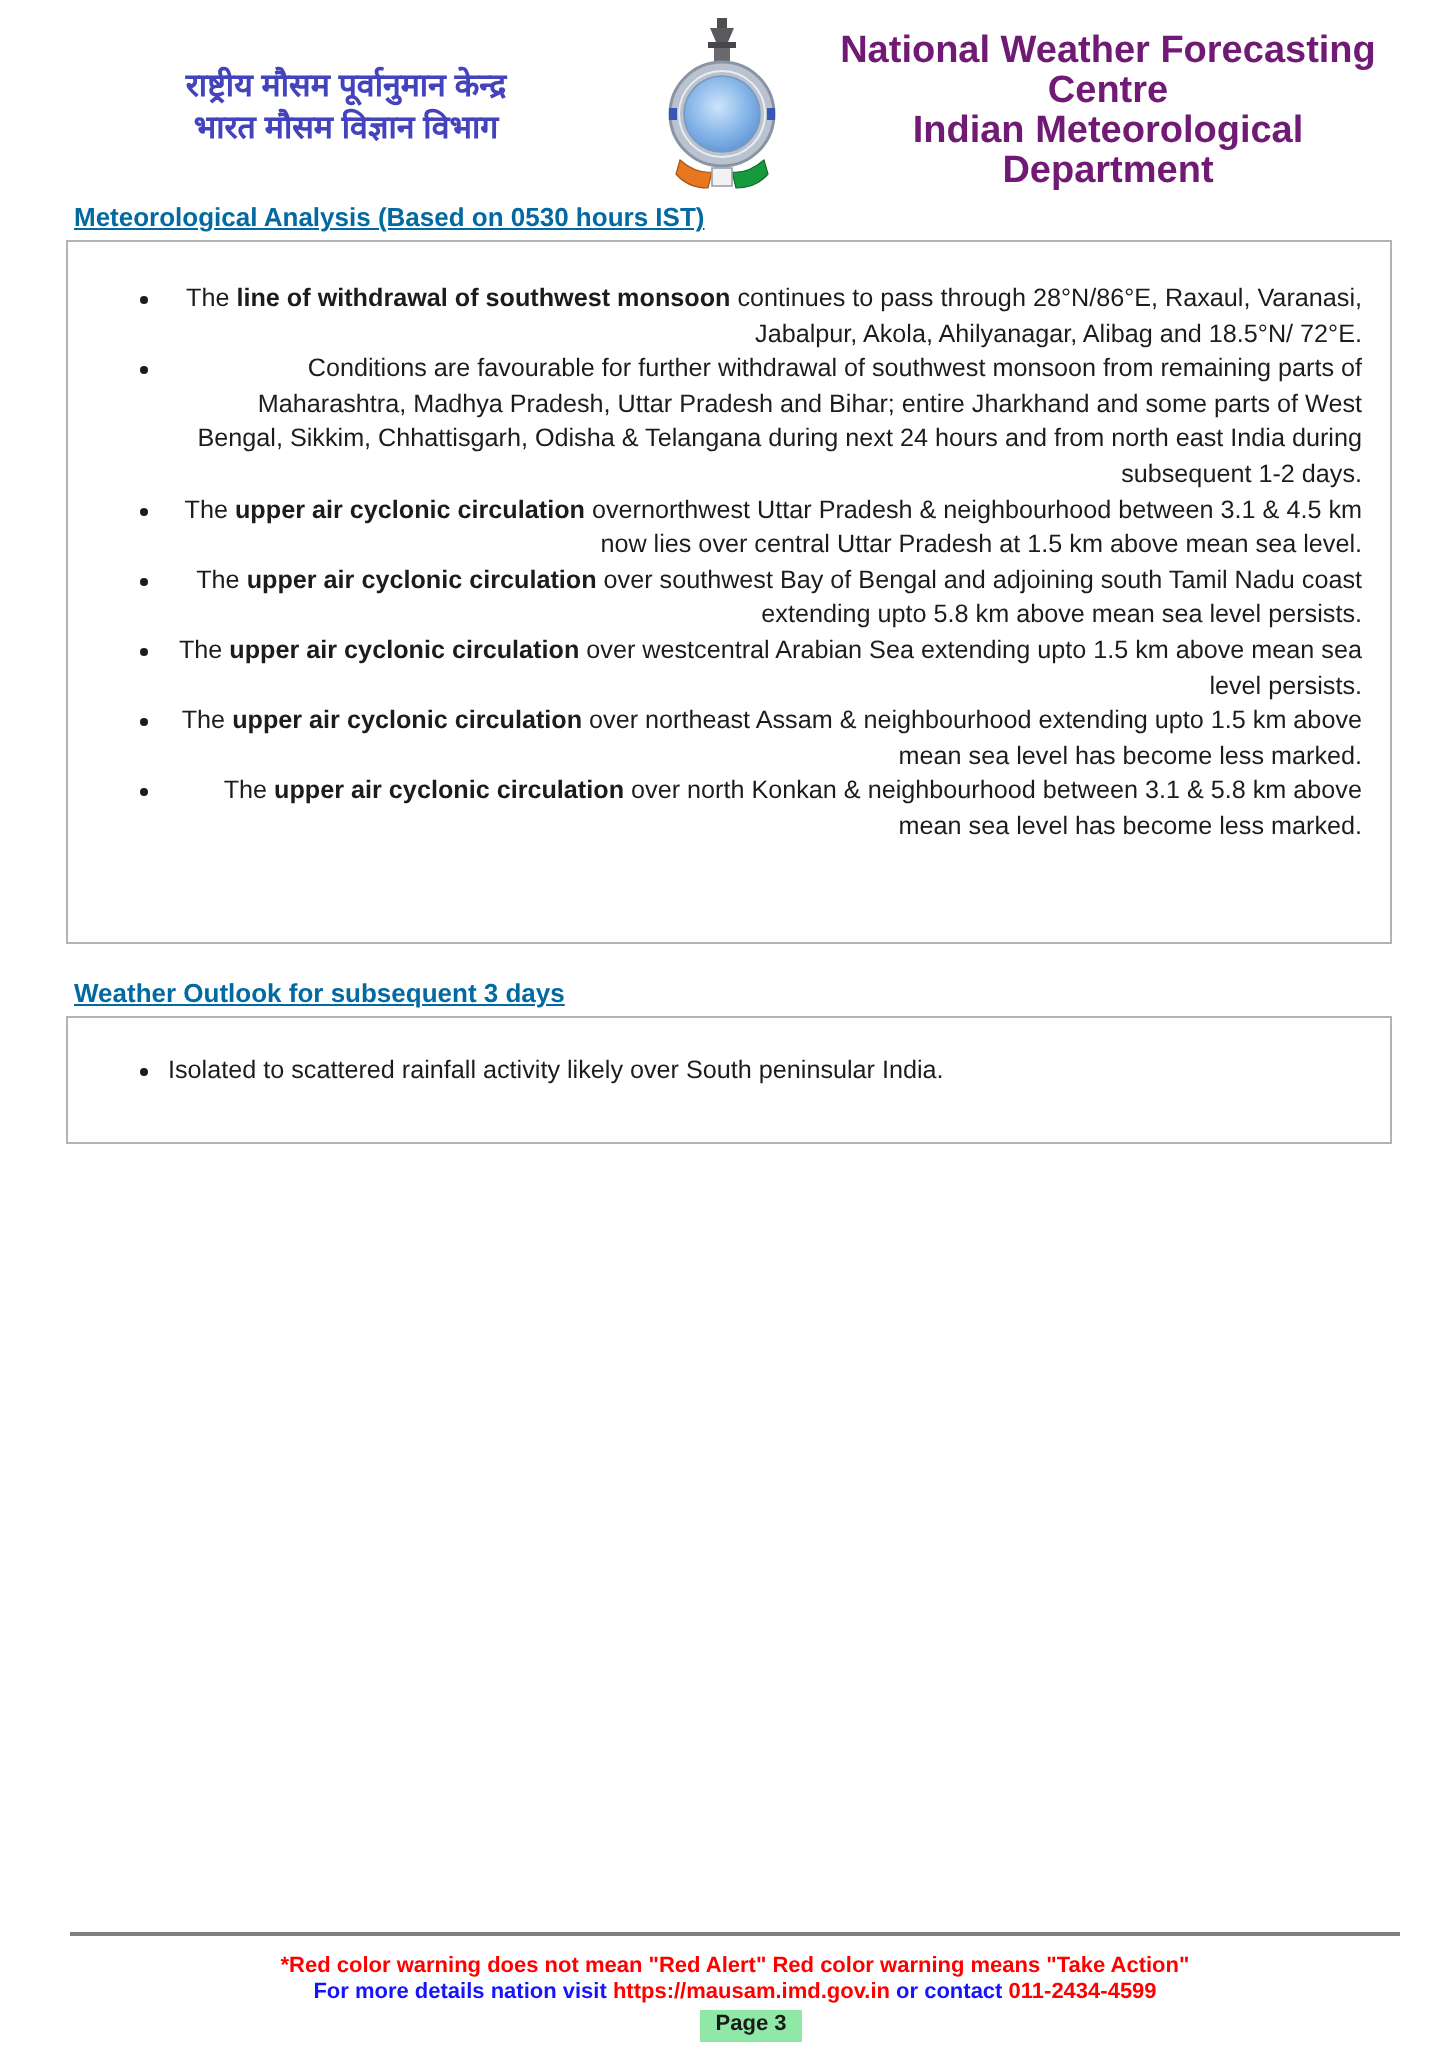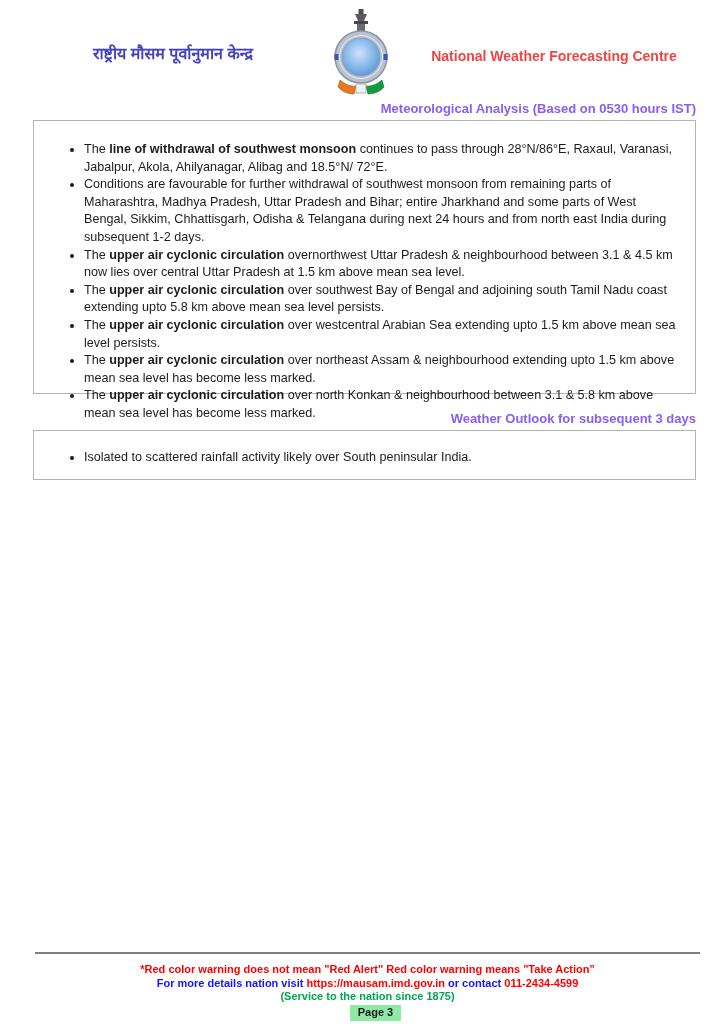--- a/index.html
+++ b/index.html
@@ -32,45 +32,45 @@
   }
   .hdr-logo {
     width: 86px;
     display: flex;
     justify-content: center;
     padding-top: 0;
   }
   .hdr-right {
     flex: 1;
     text-align: center;
-    color: #ef4444;
+    color: #701a75;
     font-weight: bold;
-    font-size: 14px;
+    font-size: 19px;
     line-height: 20px;
     padding-top: 8px;
   }
 
   
   main { margin: 0 28px 0 33px; }
   .sec-heading {
-    color: #8b5cf6;
+    color: #0369a1;
     font-size: 13px;
     font-weight: bold;
+    text-decoration: underline;
     margin: 9px 0 4px 4px;
     font-family: "Liberation Sans", sans-serif;
-    text-align: right;
   }
   .sec2 .sec-heading { margin-top: 17px; }
   .sec-box {
     border: 1px solid #b3b3b3;
     background: #ffffff;
     padding: 20px 14px 12px 22px;
   }
-  .sec1 .sec-box { height: 274px; }
-  .sec2 .sec-box { height: 50px; padding-top: 18px; }
+  .sec1 .sec-box { height: 352px; text-align: right; }
+  .sec2 .sec-box { height: 64px; padding-top: 18px; }
   .sec-box ul {
     margin: 0;
     padding-left: 28px;
     color: #1c1c1c;
     font-size: 12.6px;
     line-height: 17.6px;
   }
   .sec-box li { margin: 0; padding: 0; }
   .b { font-weight: bold; }
 
@@ -106,20 +106,21 @@
   }
 </style>
 </head>
 <body>
 
 <div class="page">
 
   <header class="hdr">
     <div class="hdr-left">
       <div>राष्ट्रीय मौसम पूर्वानुमान केन्द्र</div>
+      <div>भारत मौसम विज्ञान विभाग</div>
     </div>
 
     <div class="hdr-logo">
       <svg width="62" height="88" viewBox="0 0 62 88" aria-hidden="true">
         <defs>
           <radialGradient id="disc" cx="45%" cy="40%" r="65%">
             <stop offset="0%" stop-color="#cfe4fa"></stop>
             <stop offset="55%" stop-color="#8ab9ea"></stop>
             <stop offset="100%" stop-color="#5e93d6"></stop>
           </radialGradient>
@@ -139,20 +140,21 @@
         <circle cx="31" cy="49" r="19" fill="url(#disc)" stroke="#7e98b8" stroke-width="0.8"></circle>
 
         <path d="M10 72 Q18 79 26 78 L24 86 Q14 86 8 79 Z" fill="#e87722" stroke="#a85518" stroke-width="0.6"></path>
         <path d="M52 72 Q44 79 36 78 L38 86 Q48 86 54 79 Z" fill="#169b3c" stroke="#0e6b2a" stroke-width="0.6"></path>
         <rect x="26" y="76" width="10" height="9" fill="#f2f2f2" stroke="#9aa2ad" stroke-width="0.8"></rect>
       </svg>
     </div>
 
     <div class="hdr-right">
       <div>National Weather Forecasting Centre</div>
+      <div>Indian Meteorological Department</div>
     </div>
   </header>
 
   <main>
     <section class="sec1">
       <h2 class="sec-heading">Meteorological Analysis (Based on 0530 hours IST)</h2>
       <div class="sec-box">
         <ul>
             <li><span>The </span><span class="b">line of withdrawal of southwest monsoon</span><span> continues to pass through 28°N/86°E, Raxaul, Varanasi, Jabalpur, Akola, Ahilyanagar, Alibag and 18.5°N/ 72°E.</span></li>
             <li><span>Conditions are favourable for further withdrawal of southwest monsoon from remaining parts of Maharashtra, Madhya Pradesh, Uttar Pradesh and Bihar; entire Jharkhand and some parts of West Bengal, Sikkim, Chhattisgarh, Odisha &amp; Telangana during next 24 hours and from north east India during subsequent 1-2 days.</span></li>
@@ -174,19 +176,18 @@
       </div>
     </section>
   </main>
 
   <footer class="ftr">
     <hr class="ftr-rule">
     <div class="f-red">*Red color warning does not mean "Red Alert" Red color warning means "Take Action"</div>
     <div class="f-blue">
       <span>For more details nation visit </span><a href="#" class="f-link">https://mausam.imd.gov.in</a><span> or contact </span><span class="f-phone">011-2434-4599</span>
     </div>
-    <div class="f-green">(Service to the nation since 1875)</div>
     <div>
       <span class="page-badge">Page 3</span>
     </div>
   </footer>
 
 </div>
 
 </body></html>

